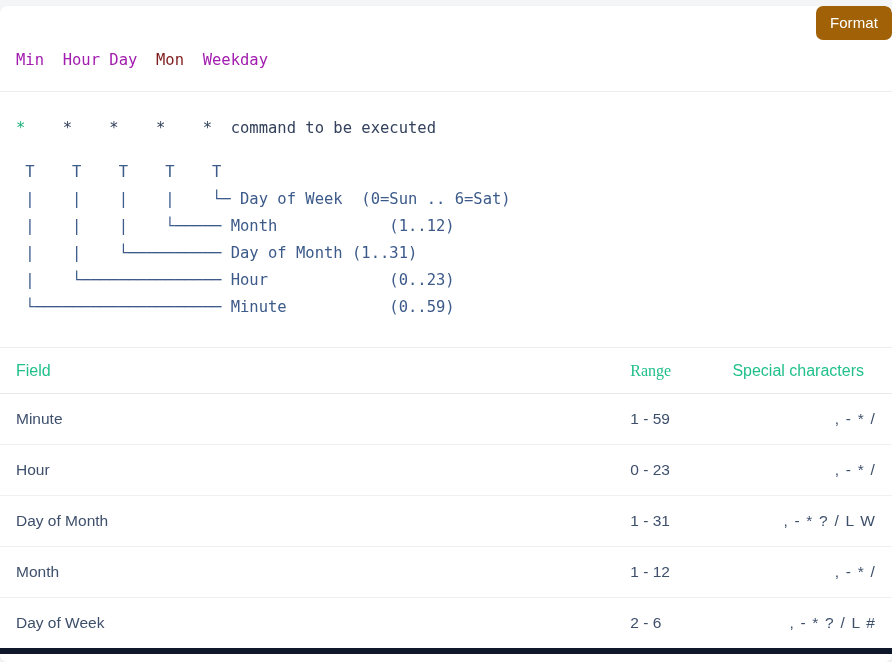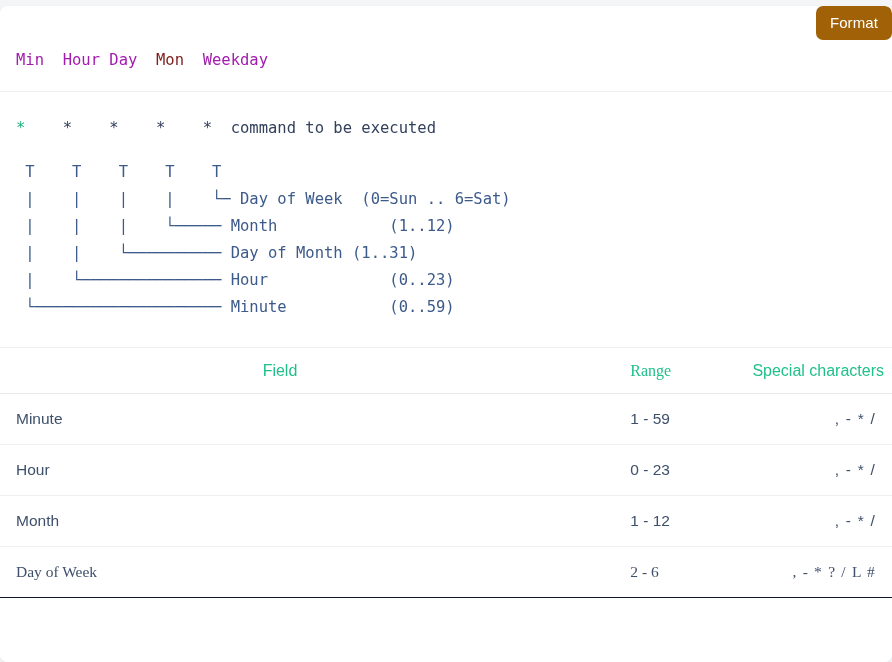--- a/index.html
+++ b/index.html
@@ -84,36 +84,36 @@
   
   table.spec {
     width: 892px;
     border-collapse: collapse;
     table-layout: fixed;
     font-size: 15.5px;
   }
   table.spec th {
     color: #21c08a;
     font-weight: normal;
-    text-align: right;
+    text-align: left;
     padding: 14px 0 13px 16px;
     border-bottom: 1px solid #e9eaec;
     font-size: 16px;
   }
   table.spec th.c2 { padding-left: 333px; font-family: Liberation Serif, serif; }
-  table.spec th.c3 { text-align: right; padding-right: 8px; padding-left: 0; }
+  table.spec th.c3 { text-align: right; padding-right: 28px; padding-left: 0; }
   table.spec td {
     color: #3d4f6b;
     padding: 16px 0 16px 16px;
     border-bottom: 1px solid #eff0f2;
     white-space: nowrap;
   }
   table.spec td.c2 { padding-left: 333px; }
   table.spec td.c3 { text-align: right; padding-right: 16px; padding-left: 0; letter-spacing: 1.2px; }
-  table.spec tr:last-child td { border-bottom: 1px solid #0f172a; font-family: Liberation Serif, serif; }
+  table.spec tr:last-child td { border-bottom: 6px solid #0f172a; }
 </style>
 </head>
 <body>
 
 <div id="app">
 
   <div class="card">
 
     <button class="format-btn">Format</button>
 
@@ -141,20 +141,25 @@
             <td class="c1">Minute</td>
             <td class="c2">1 - 59</td>
             <td class="c3">, - * /</td>
           </tr>
           <tr>
             <td class="c1">Hour</td>
             <td class="c2">0 - 23</td>
             <td class="c3">, - * /</td>
           </tr>
           <tr>
+            <td class="c1">Day of Month</td>
+            <td class="c2">1 - 31</td>
+            <td class="c3">, - * ? / L W</td>
+          </tr>
+          <tr>
             <td class="c1">Month</td>
             <td class="c2">1 - 12</td>
             <td class="c3">, - * /</td>
           </tr>
           <tr>
             <td class="c1">Day of Week</td>
             <td class="c2">2 - 6</td>
             <td class="c3">, - * ? / L #</td>
           </tr>
         </tbody>

